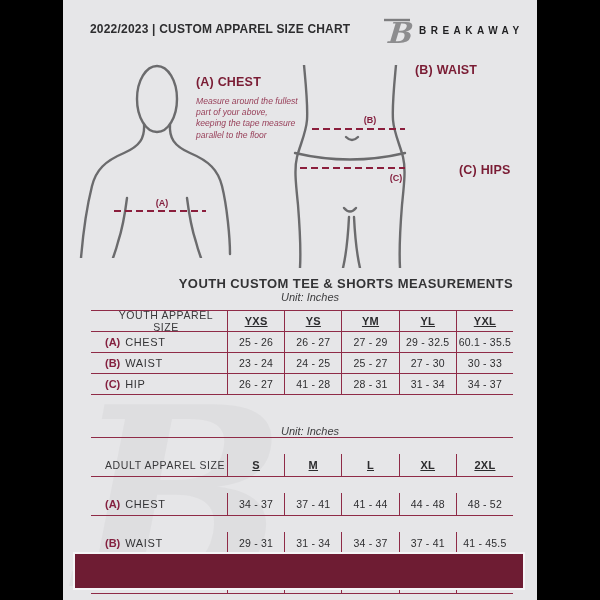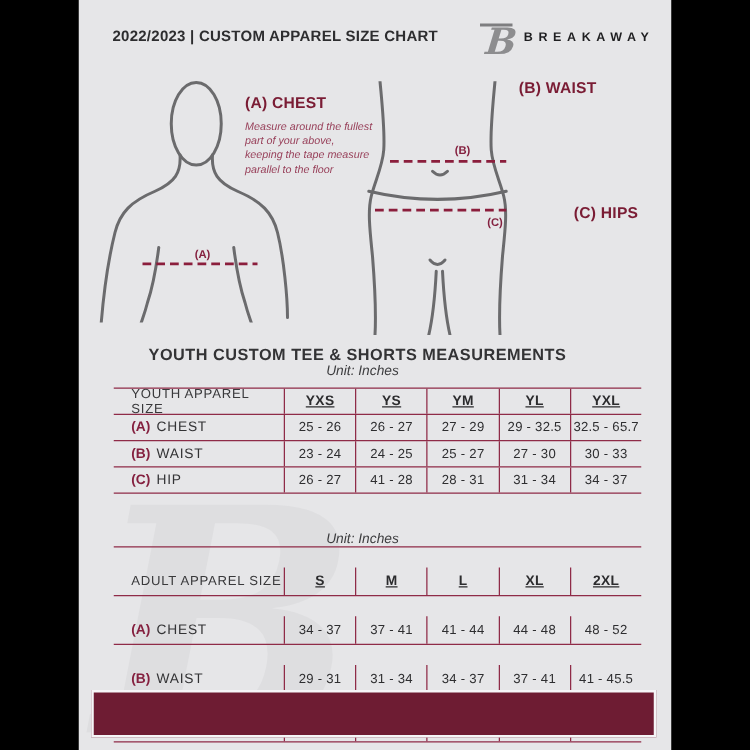--- a/index.html
+++ b/index.html
@@ -24,29 +24,29 @@
   
   .instr{position:absolute;width:106px;}
   .instr-a{left:133px;top:75px;width:104px;}
   .instr-b{left:352px;top:63px;}
   .instr-c{left:352px;top:163px;margin-left:44px;}
   .instr-head{font-size:12.5px;font-weight:bold;color:#7a1c34;letter-spacing:0.2px;}
   .instr-body{margin-top:7px;font-size:8.6px;line-height:1.3;font-style:italic;
               color:#98405a;white-space:pre-line;}
 
   
-  .sec-title{position:absolute;left:12px;width:422px;text-align:center;
+  .sec-title{position:absolute;left:28px;width:422px;text-align:right;
              font-size:13px;font-weight:bold;color:#333335;letter-spacing:0.4px;z-index:1;}
-  .sec-unit{position:absolute;left:16px;width:422px;text-align:center;
+  .sec-unit{position:absolute;left:36px;width:422px;text-align:center;
             font-size:11px;font-style:italic;color:#3c3c3e;z-index:1;}
   .t-youth-title{top:276px;} .t-youth-unit{top:291px;}
   .t-adult-title{top:411px;} .t-adult-unit{top:425px;}
 
   
-  .tbl{position:absolute;left:28px;width:422px;border-top:1.5px solid #8f2b47;z-index:1;}
+  .tbl{position:absolute;left:28px;width:422px;border-top:1.5px solid #8f2b47;z-index:1;text-align:center;}
   .tbl-youth{top:310px;} .tbl-adult{top:437px;}
   .tbl-row{display:flex;border-bottom:1.5px solid #8f2b47;box-sizing:border-box;}
   .tbl-youth .tbl-row{height:21px;} .tbl-adult .tbl-row{height:23px;margin-top:16px;}
   .c0{width:137px;box-sizing:border-box;display:flex;align-items:center;
       padding-left:14px;border-right:1.5px solid #8f2b47;}
   .cd{flex:1;display:flex;align-items:center;justify-content:center;
       border-right:1.5px solid #8f2b47;}
   .cd:last-child{border-right:none;}
   .lbl-h{font-size:10.5px;color:#39393b;letter-spacing:0.6px;}
   .size-h{font-size:11px;font-weight:bold;color:#2c2c2e;letter-spacing:0.3px;text-decoration:underline;}
@@ -152,21 +152,21 @@
         <div class="cd">
             <span class="val">26 - 27</span>
           </div>
         <div class="cd">
             <span class="val">27 - 29</span>
           </div>
         <div class="cd">
             <span class="val">29 - 32.5</span>
           </div>
         <div class="cd">
-            <span class="val">32.5 - 65.7</span>
+            <span class="val">60.1 - 35.5</span>
           </div>
       </div>
       <div class="tbl-row">
         <div class="c0">
             <span class="row-key">(B)</span>
             <span class="row-lbl">WAIST</span>
           </div>
         <div class="cd">
             <span class="val">23 - 24</span>
           </div>

